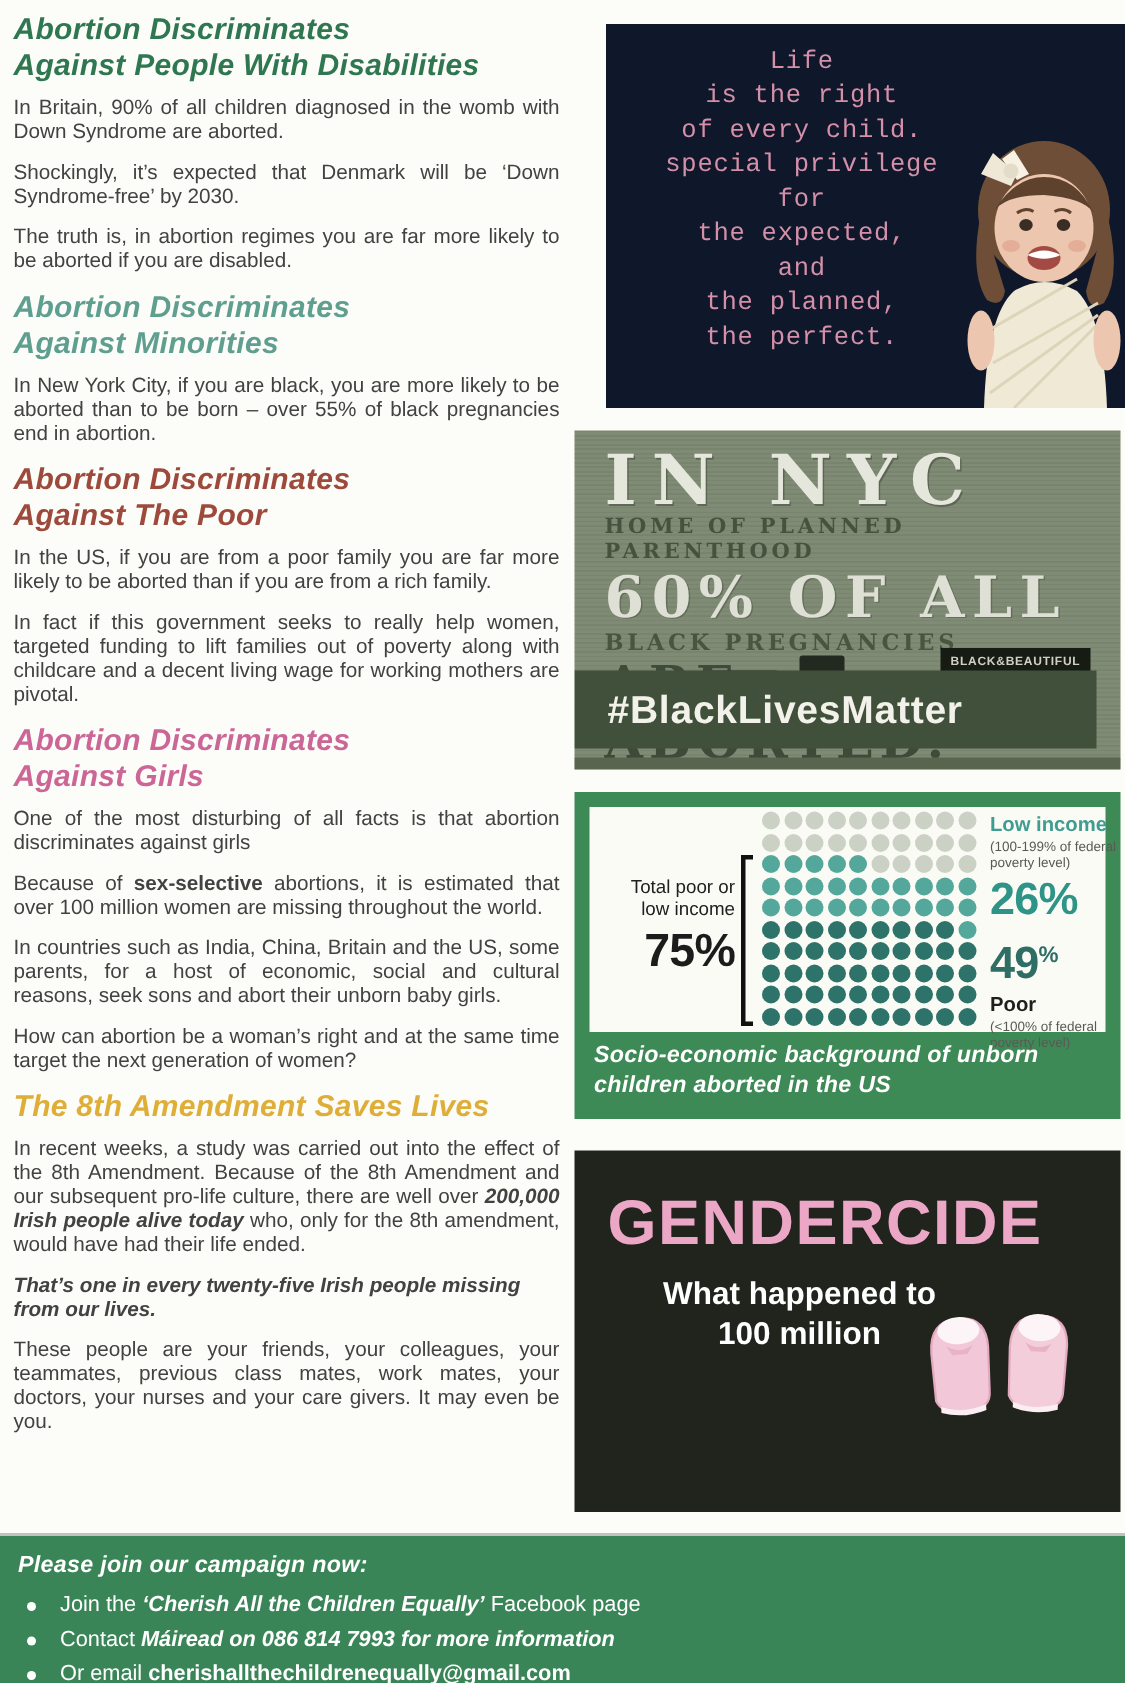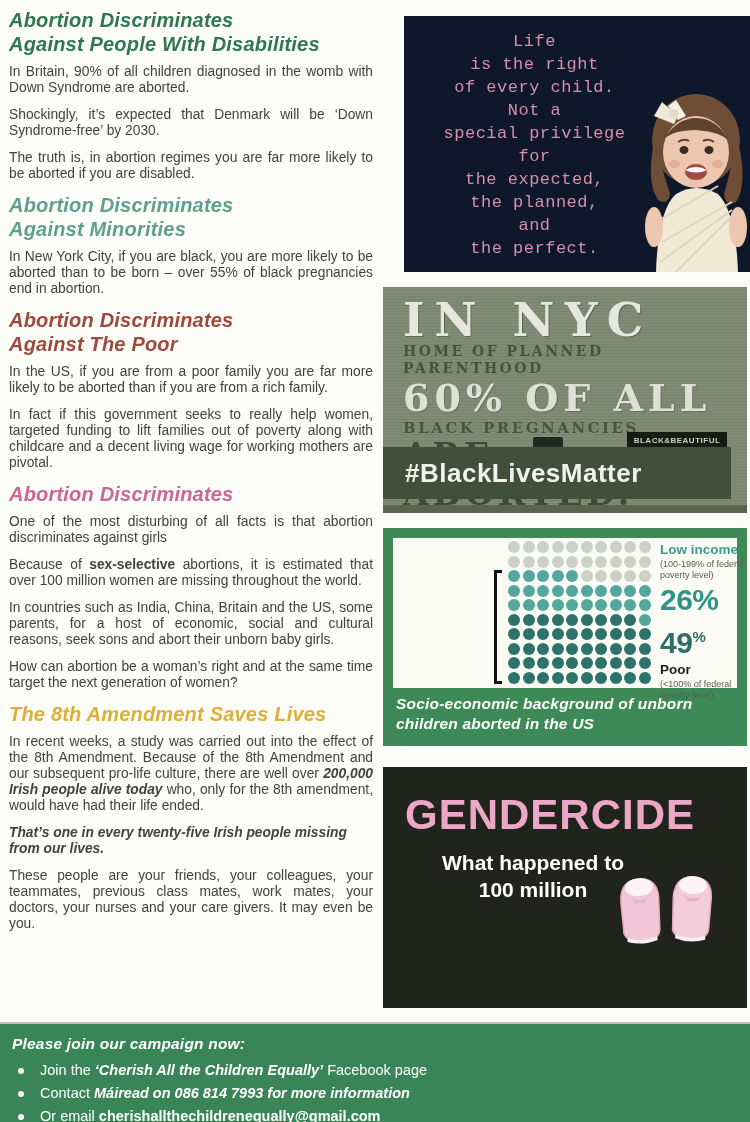--- a/index.html
+++ b/index.html
@@ -141,20 +141,21 @@
         <span>Abortion Discriminates</span>
         <span>Against The Poor</span>
       </h2>
       <p class="para">In the US, if you are from a poor family you are far more likely to be aborted than if you are from a rich family.</p>
       <p class="para">In fact if this government seeks to really help women, targeted funding to lift families out of poverty along with childcare and a decent living wage for working mothers are pivotal.</p>
     </div>
 
     <div>
       <h2 class="heading h-pink">
         <span>Abortion Discriminates</span>
+        <span>Against Girls</span>
       </h2>
       <p class="para">One of the most disturbing of all facts is that abortion discriminates against girls</p>
       <p class="para">
         <span>Because of </span><span class="bd">sex-selective</span><span> abortions, it is estimated that over 100 million women are missing throughout the world.</span>
       </p>
       <p class="para">In countries such as India, China, Britain and the US, some parents, for a host of economic, social and cultural reasons, seek sons and abort their unborn baby girls.</p>
       <p class="para">How can abortion be a woman’s right and at the same time target the next generation of women?</p>
     </div>
 
     <div>
@@ -167,26 +168,25 @@
       <p class="para para-bi">That’s one in every twenty-five Irish people missing from our lives.</p>
       <p class="para">These people are your friends, your colleagues, your teammates, previous class mates, work mates, your doctors, your nurses and your care givers. It may even be you.</p>
     </div>
   </div>
 
   <div class="panel panel-life">
     <div class="life-quote">
         <div>Life</div>
         <div>is the right</div>
         <div>of every child.</div>
-        <div>Not a</div>
         <div>special privilege</div>
         <div>for</div>
         <div>the expected,</div>
+        <div>and</div>
         <div>the planned,</div>
-        <div>and</div>
         <div>the perfect.</div>
       </div>
     <svg class="baby-photo" width="150" height="210" viewBox="0 0 150 210">
       <ellipse cx="80" cy="78" rx="44" ry="46" fill="#6e4e37"></ellipse>
       <path d="M38 80 q-8 40 4 58 q10 6 12 -6 z" fill="#6e4e37"></path>
       <path d="M122 80 q10 42 -2 60 q-10 6 -12 -8 z" fill="#6e4e37"></path>
       <ellipse cx="80" cy="90" rx="33" ry="36" fill="#ecc6ae"></ellipse>
       <path d="M47 78 q14 -22 33 -22 q22 0 33 24 q-6 -10 -33 -12 q-24 0 -33 10z" fill="#5f422e"></path>
       <ellipse cx="68" cy="88" rx="4.5" ry="4" fill="#3a2e24"></ellipse>
       <ellipse cx="93" cy="88" rx="4.5" ry="4" fill="#3a2e24"></ellipse>
@@ -221,20 +221,25 @@
     <div class="bb-sign">
       <div>BLACK&amp;BEAUTIFUL</div>
       <span class="red-dot"></span>
     </div>
     <div class="blm-band">#BlackLivesMatter</div>
     <div class="nyc-bottom-strip"></div>
   </div>
 
   <div class="panel panel-chart">
     <div class="chart-inner">
+      <div class="chart-left">
+        <div class="lbl">Total poor or</div>
+        <div class="lbl">low income</div>
+        <div class="val">75%</div>
+      </div>
       <div class="bracket"></div>
       <div class="waffle">
           <div class="dot" style="background: rgb(204, 209, 197);"></div>
           <div class="dot" style="background: rgb(204, 209, 197);"></div>
           <div class="dot" style="background: rgb(204, 209, 197);"></div>
           <div class="dot" style="background: rgb(204, 209, 197);"></div>
           <div class="dot" style="background: rgb(204, 209, 197);"></div>
           <div class="dot" style="background: rgb(204, 209, 197);"></div>
           <div class="dot" style="background: rgb(204, 209, 197);"></div>
           <div class="dot" style="background: rgb(204, 209, 197);"></div>

